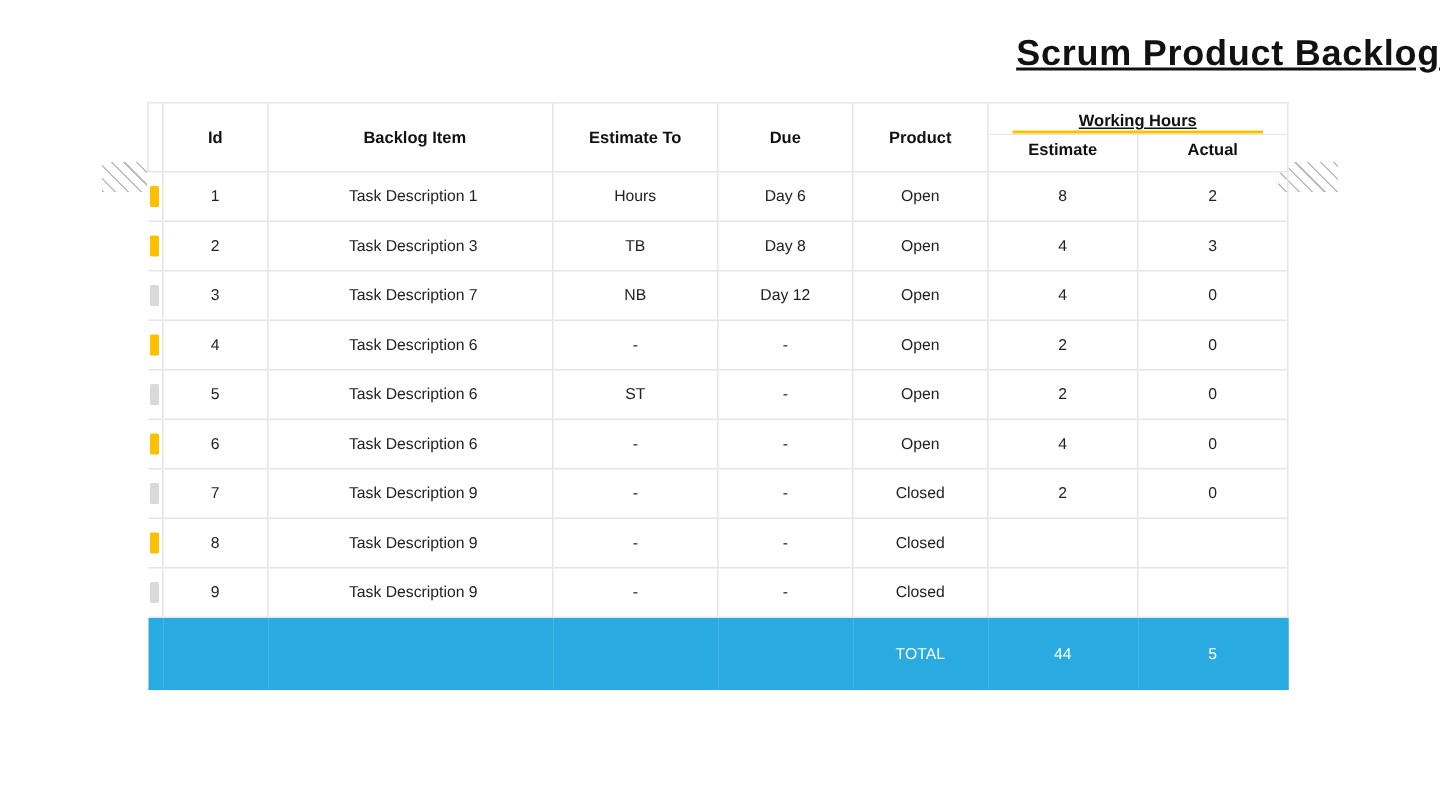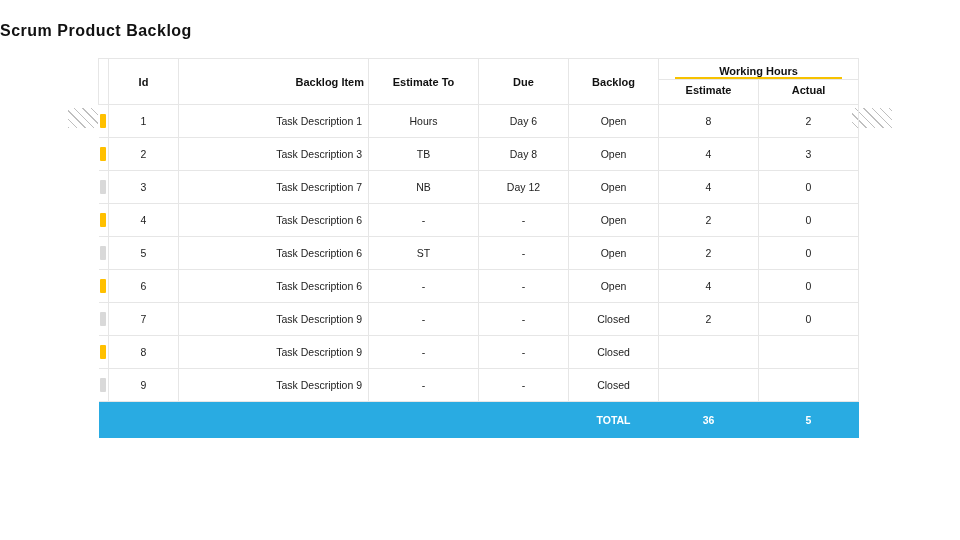--- a/index.html
+++ b/index.html
@@ -5,26 +5,27 @@
   * { box-sizing: border-box; margin: 0; padding: 0; }
   body {
     width: 960px;
     height: 540px;
     background: #fff;
     font-family: "Segoe UI", Arial, sans-serif;
     overflow: hidden;
     position: relative;
   }
   .title {
-    text-align: left;
-    font-size: 16px;
+    text-align: right;
+    font-size: 24px;
     font-weight: 700;
     color: #111;
     padding: 22px 0 18px;
     letter-spacing: 0.5px;
+    text-decoration: underline;
   }
   .hatch-band {
     position: absolute;
     top: 108px;
     left: 68px;
     right: 68px;
     height: 20px;
     background-image: repeating-linear-gradient(45deg,#bfbfbf 0,#bfbfbf 1px,transparent 1px,transparent 6px);
     z-index: 0;
   }
@@ -51,20 +52,21 @@
     font-weight: 700;
     font-size: 11px;
     padding: 10px 4px;
     color: #111;
   }
   .wh-sup {
     font-weight: 700;
     font-size: 11px;
     padding: 6px 4px 2px;
     border-bottom: none;
+    text-decoration: underline;
   }
   .wh-sub {
     font-weight: 700;
     padding: 4px 5px 8px;
   }
   .wh-divider {
     position: relative;
   }
   .wh-divider::after {
     content: "";
@@ -74,42 +76,42 @@
     bottom: 0;
     height: 2px;
     background: #f7c200;
   }
   th.top-main { height: 44px; }
   tbody td {
     padding: 0 6px;
     height: 33px;
     font-size: 10.5px;
   }
-  .left-align { text-align: right; padding-left: 10px; }
+  .left-align { text-align: center; padding-left: 10px; }
   .marker-cell {
     width: 8px;
     min-width: 8px;
     padding: 0;
     border-left: none;
     border-right: none;
   }
   .marker {
     width: 6px;
     height: 14px;
     margin: 0 auto;
     border-radius: 1px;
   }
   .m-yellow { background: #ffc000; }
   .m-gray { background: #d9d9d9; }
   .m-blue { background: #29abe2; }
   .total-row td {
     background: #29abe2;
     color: #fff;
-    font-weight: 700;
-    height: 36px;
+    font-weight: 400;
+    height: 48px;
     border-color: #29abe2;
   }
   .total-row .total-blank {
     background: #29abe2;
   }
   col.c-marker { width: 10px; }
   col.c-id { width: 70px; }
   col.c-item { width: 190px; }
   col.c-assigned { width: 110px; }
   col.c-due { width: 90px; }
@@ -136,21 +138,21 @@
         <col class="c-est">
         <col class="c-act">
     </colgroup>
     <thead>
       <tr>
         <th rowspan="2" class="top-main"></th>
         <th rowspan="2" class="top-main">Id</th>
         <th rowspan="2" class="top-main left-align">Backlog Item</th>
         <th rowspan="2" class="top-main">Estimate To</th>
         <th rowspan="2" class="top-main">Due</th>
-        <th rowspan="2" class="top-main">Backlog</th>
+        <th rowspan="2" class="top-main">Product</th>
         <th colspan="2" class="wh-sup wh-divider">Working Hours</th>
       </tr>
       <tr>
         <th class="wh-sub">Estimate</th>
         <th class="wh-sub">Actual</th>
       </tr>
     </thead>
     <tbody id="tbody">
         <tr>
           <td class="marker-cell">
@@ -262,18 +264,18 @@
         </tr>
         <tr class="total-row">
           <td class="marker-cell">
             <div class="marker m-blue"></div>
           </td>
           <td class="total-blank"></td>
           <td class="total-blank"></td>
           <td class="total-blank"></td>
           <td class="total-blank"></td>
           <td>TOTAL</td>
-          <td>36</td>
+          <td>44</td>
           <td>5</td>
         </tr>
       </tbody>
   </table>
 </div>
 
 </body></html>

